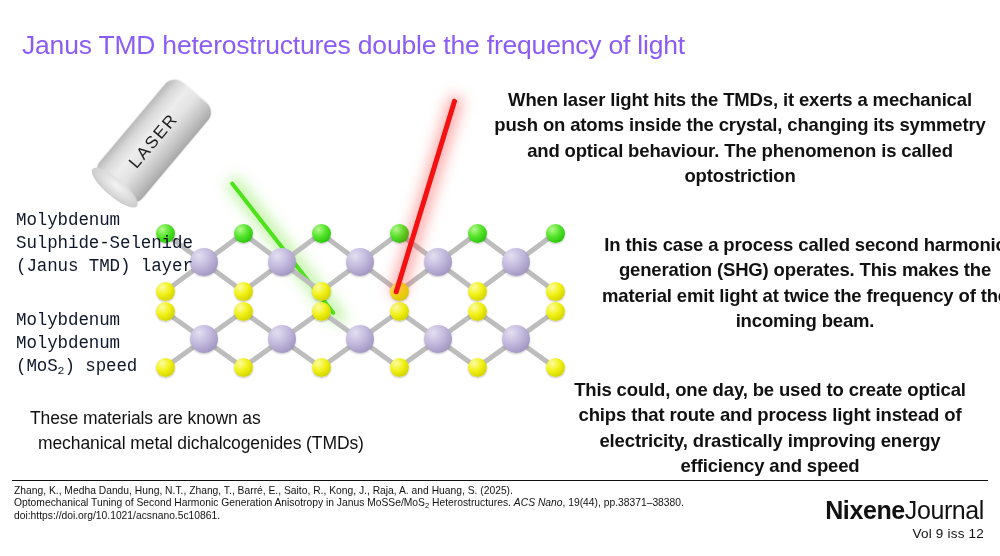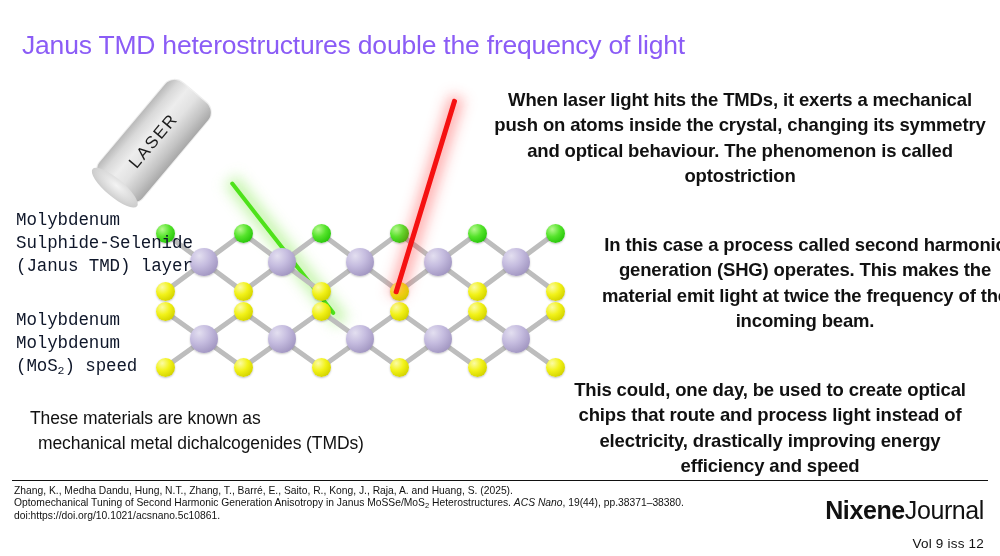--- a/index.html
+++ b/index.html
@@ -124,21 +124,21 @@
     position:absolute;left:14px;top:485px;width:720px;
     font-size:10.3px;line-height:11.8px;color:#111;
   }
   #source .it{font-style:italic;}
   #source sub{font-size:7.5px;vertical-align:baseline;position:relative;top:2px;}
 
   #brand{position:absolute;right:16px;top:496px;text-align:right;}
   #brand-name{font-size:25px;letter-spacing:-0.4px;color:#111;line-height:28px;}
   #brand-name .b{font-weight:700;}
   #brand-name .r{font-weight:400;}
-  #brand-issue{font-size:13.5px;color:#111;margin-top:12px;letter-spacing:0.2px;}
+  #brand-issue{font-size:13.5px;color:#111;margin-top:2px;letter-spacing:0.2px;}
 </style>
 </head>
 <body>
 
 <div class="page">
 
   <h1 id="headline">Janus TMD heterostructures double the frequency of light</h1>
 
   <div id="diagram">
 

